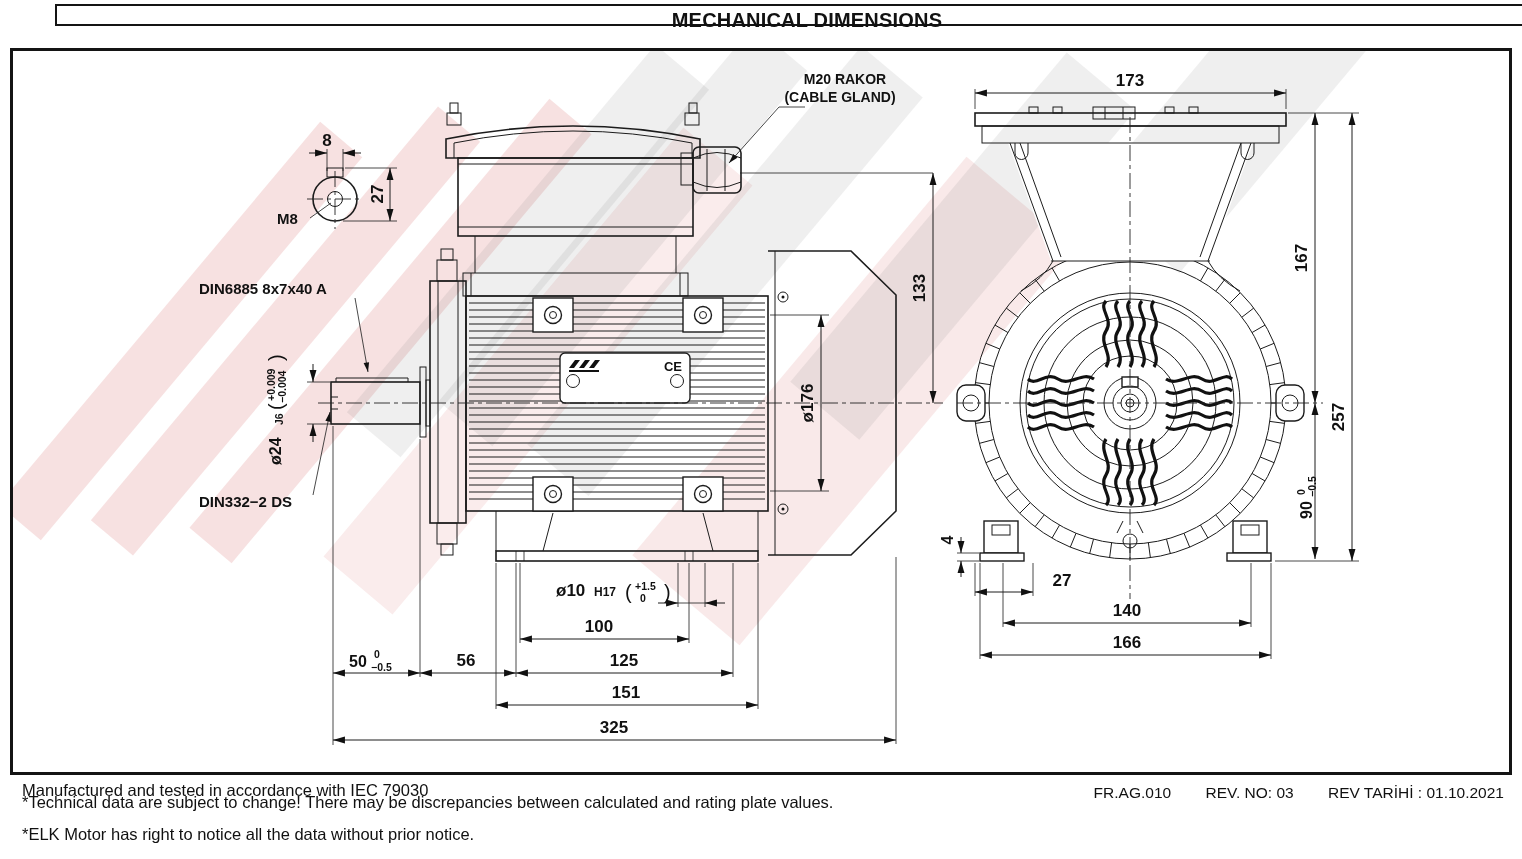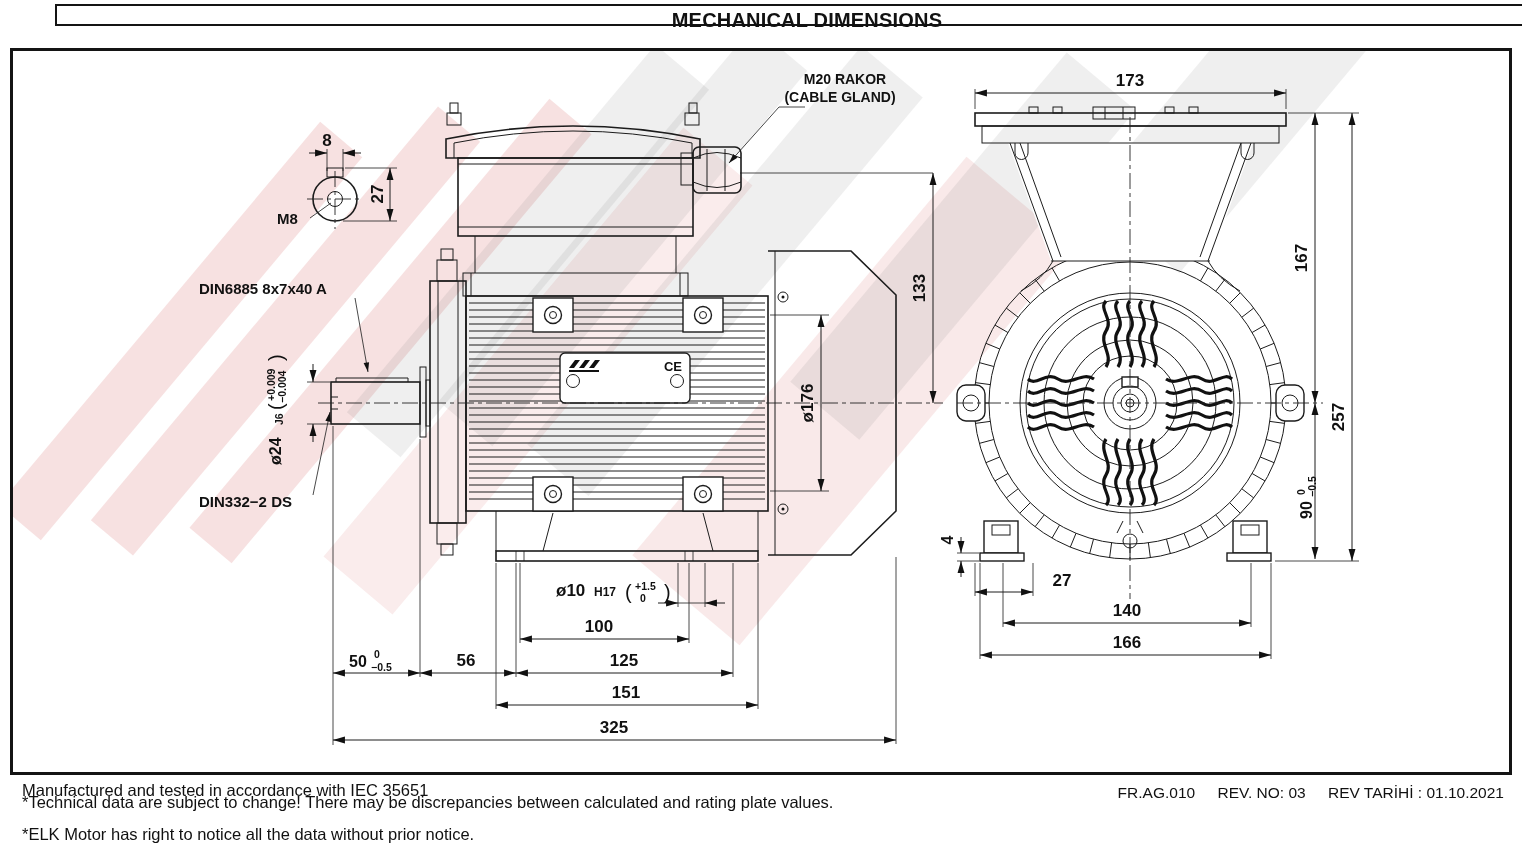--- a/index.html
+++ b/index.html
@@ -26,21 +26,21 @@
   .dim16{font:bold 16px "Liberation Sans",sans-serif;}
   .dimS{font:bold 10.5px "Liberation Sans",sans-serif;}
   .fit{font:bold 12px "Liberation Sans",sans-serif;}
   .par{font:400 20px "Liberation Sans",sans-serif;}
   .lbl{font:bold 15px "Liberation Sans",sans-serif;}
   .lbl14{font:bold 14px "Liberation Sans",sans-serif;}
   .ce{font:bold 13px "Liberation Sans",sans-serif;}
   .mid{text-anchor:middle;}
   .foot-line{position:absolute;left:22px;font-size:16.5px;}
   .doc{position:absolute;right:18px;top:784px;font-size:15.5px;}
-  .doc span{margin-left:18px;}
+  .doc span{margin-left:30px;}
 </style>
 </head>
 <body>
 
 <div class="titlebox">MECHANICAL DIMENSIONS</div>
 
 <div class="frame">
   <div class="wm">
     <div class="pk" style="left:140px;top:30px;width:55px;height:500px;transform:rotate(40deg);"></div>
     <div class="pk" style="left:245px;top:10px;width:55px;height:540px;transform:rotate(40deg);"></div>
@@ -459,20 +459,20 @@
     </g>
 
     <g>
       <line class="cl" x1="305" y1="352" x2="930" y2="352"></line>
       <line class="cl" x1="1117" y1="66" x2="1117" y2="548"></line>
       <line class="cl" x1="944" y1="352" x2="1310" y2="352"></line>
     </g>
   </svg>
 </div>
 
-<div class="foot-line" style="top:781px">Manufactured and tested in accordance with  IEC 35651</div>
+<div class="foot-line" style="top:781px">Manufactured and tested in accordance with  IEC 79030</div>
 <div class="foot-line" style="top:793px">*Technical data are subject to change! There may be discrepancies between calculated and rating plate values.</div>
 <div class="foot-line" style="top:825px">*ELK Motor has right to notice all the data without prior notice.</div>
 <div class="doc">
   <span style="margin-left:16px">FR.AG.010</span>
   <span>REV. NO: 03</span>
   <span>REV TARİHİ : 01.10.2021</span>
 </div>
 
 </body></html>

